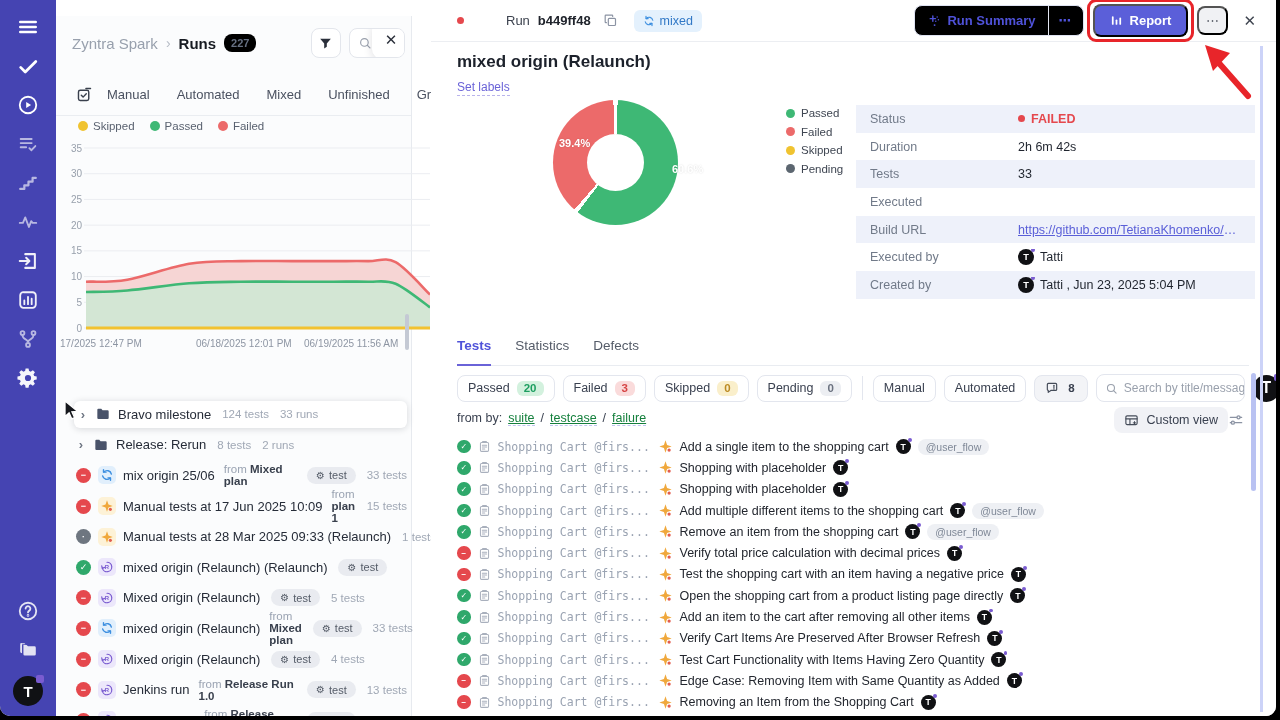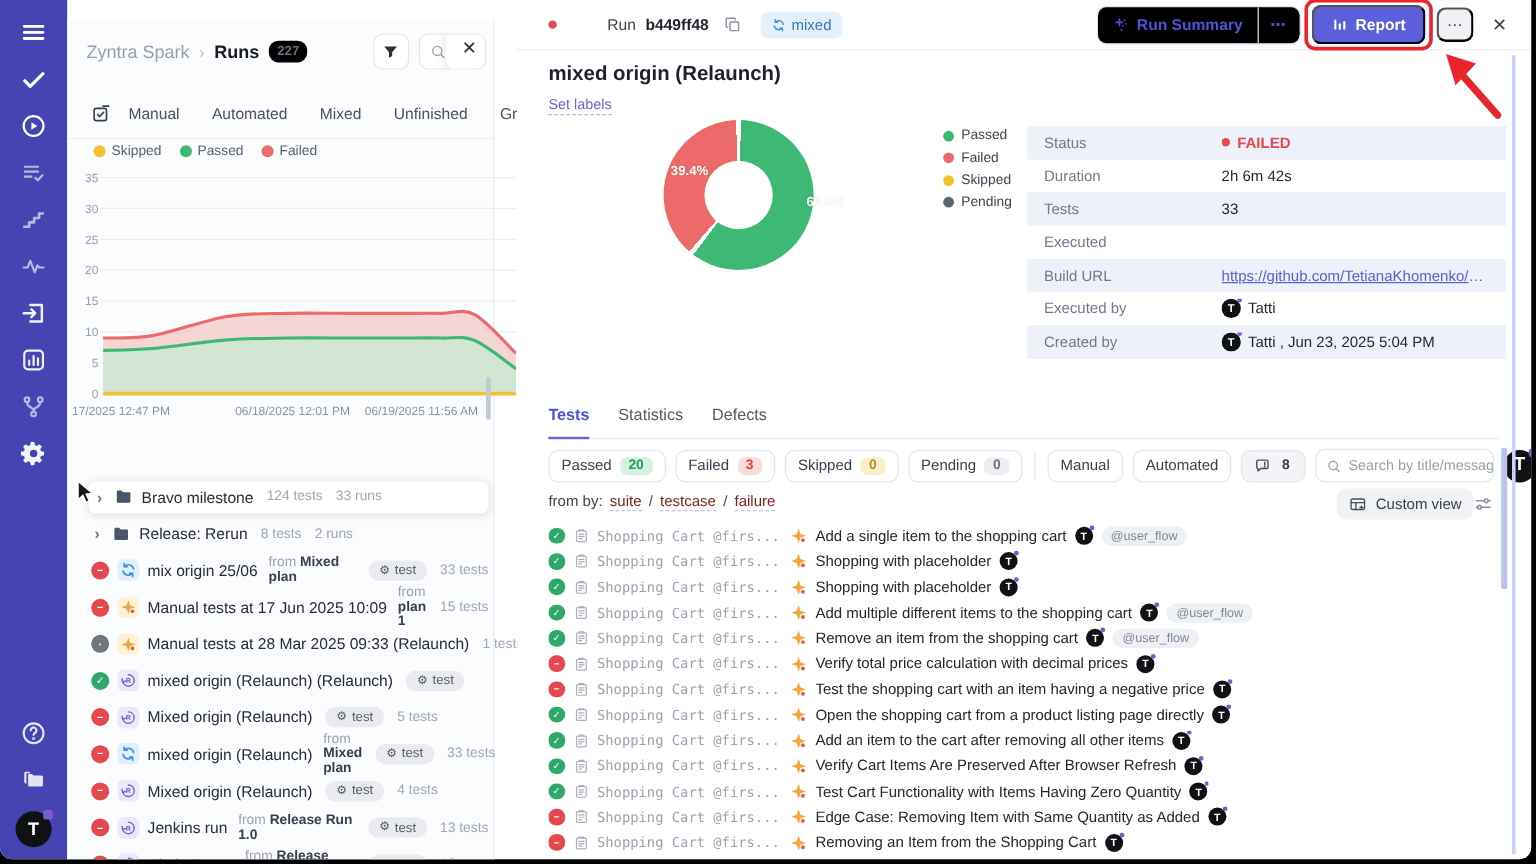--- a/index.html
+++ b/index.html
@@ -144,21 +144,21 @@
   .pill.yellow { background:#faefcb; color:#bb8a22; }
   .pill.gray { background:#eceef2; color:#6b7280; }
   .pill.plain { background:transparent; color:#3a4150; padding:0 2px; }
   .chips-divider { width:1px; height:24px; background:#e3e6ee; margin:0 2px; }
   .tests-search { border:1px solid #e3e6ee; border-radius:8px; height:28px; width:149px; background:#fff;
     display:flex; align-items:center; gap:6px; padding:0 8px; color:#9aa1ad; overflow:hidden; }
   .tests-search svg { width:13px; height:13px; flex:none; }
   .tests-search span { font-size:12px; white-space:nowrap; }
 
   .sort-row { position:absolute; left:26px; top:411px; font-size:12.5px; color:#3a4150; display:flex; gap:6px; }
-  .sort-link { color:#7f1d1d; border-bottom:1px dashed #c0c4f0; }
+  .sort-link { color:#15803d; border-bottom:1px dashed #c0c4f0;text-decoration:underline; }
   .custom-row { position:absolute; right:32px; top:407px; display:flex; align-items:center; gap:0; }
   .custom-chip { background:#f1f2f6; border-radius:8px; height:26px; padding:0 10px; display:flex;
     align-items:center; gap:7px; font-size:12.5px; color:#3a4150; font-weight:500; }
   .custom-chip svg { width:15px; height:15px; color:#454c59; }
   .sliders-ic { color:#8b93a3; display:flex; } .sliders-ic svg { width:16px; height:16px; }
 
   .tests-list { position:absolute; left:26px; right:18px; top:436px; bottom:0; overflow:hidden; }
   .t-row { height:21.3px; display:flex; align-items:center; gap:7px; }
   .t-status { width:13.5px; height:13.5px; border-radius:50%; color:#fff; font-size:8px; font-weight:700;
     display:flex; align-items:center; justify-content:center; flex:none; }

